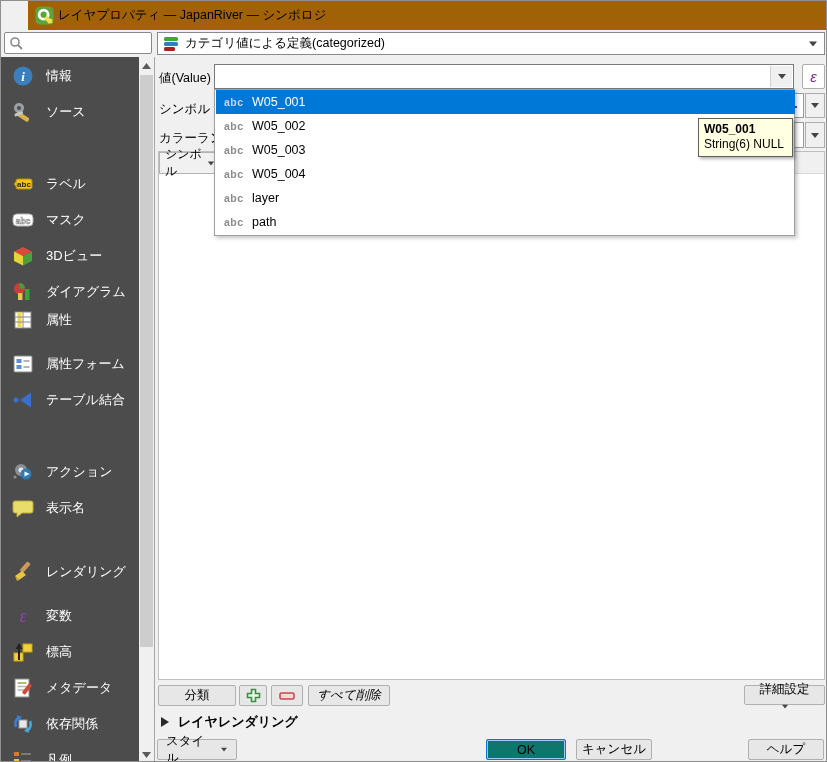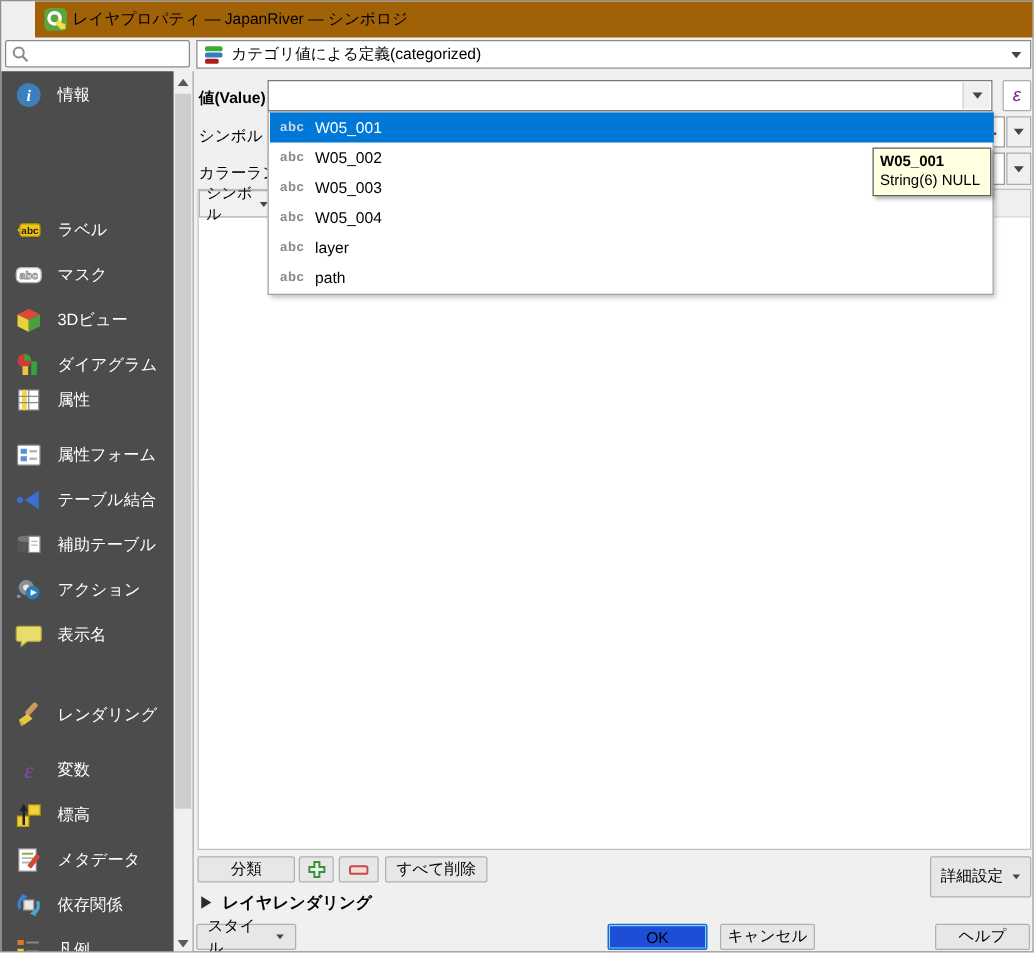--- a/index.html
+++ b/index.html
@@ -37,21 +37,21 @@
   .field{background:#fff;border:1px solid #7a7a7a;position:absolute;}
   .drop-btn{position:absolute;background:#f0f0f0;border:1px solid #adadad;display:flex;align-items:center;justify-content:center;}
   .eps-btn{position:absolute;background:#fff;border:1px solid #adadad;border-radius:2px;display:flex;align-items:center;justify-content:center;color:#7b2f8e;font-size:15px;font-style:italic;}
   .symbol-line{position:absolute;left:6px;right:6px;top:50%;height:2px;background:#8e3a62;}
   
   .cat-table{position:absolute;left:157px;top:150px;width:667px;height:529px;background:#fff;border:1px solid #bfbfbf;}
   .cat-header{position:absolute;left:0;top:0;width:100%;height:22px;background:#f0f0f0;border-bottom:1px solid #d9d9d9;}
   .header-btn{position:absolute;left:0;top:0;width:62px;height:22px;background:#f1f1f1;border:1px solid #b3b3b3;display:flex;align-items:center;justify-content:space-between;padding:0 5px;font-size:12px;}
   
   .btn{position:absolute;background:#e7e7e7;border:1px solid #b0b0b0;border-radius:2px;display:flex;align-items:center;justify-content:center;font-size:12.5px;gap:6px;}
-  .btn.default{border:1px solid #0078d7;box-shadow:inset 0 0 0 1px #9ac9ee;background:#1d4ed8;}
+  .btn.default{border:1px solid #0078d7;box-shadow:inset 0 0 0 1px #9ac9ee;background:#0f766e;}
   
   .dropdown{position:absolute;left:213px;top:88px;width:581px;height:147px;background:#fff;border:1px solid #a0a0a0;z-index:30;box-shadow:2px 2px 4px rgba(0,0,0,.25);}
   .drow{position:absolute;left:1px;width:579px;height:24px;display:flex;align-items:center;}
   .drow .abc{width:28px;text-align:left;padding-left:8px;font-weight:bold;font-size:10.5px;color:#8a8a8a;letter-spacing:.5px;}
   .drow .dtext{font-size:12.5px;padding-left:8px;}
   .drow.selected{background:#0078d7;color:#fff;}
   .drow.selected .abc{color:#c8d6ea;}
   .drow.selected .dtext{color:#fff;}
   
   .tooltip{position:absolute;left:697px;top:117px;width:95px;height:39px;background:#ffffe1;border:1px solid #5f5f5f;z-index:40;box-shadow:2px 2px 3px rgba(0,0,0,.3);padding:3px 5px;font-size:12px;line-height:15px;}
@@ -105,20 +105,31 @@
     <div class="side-item" style="top:1px">
       <span class="sicon">
           <svg width="22" height="22" viewBox="0 0 22 22">
             <circle cx="11" cy="11" r="9.5" fill="#3d7ebd"></circle>
             <text x="11" y="16" font-size="13" font-style="italic" font-weight="bold" fill="#fff" text-anchor="middle" font-family="serif">i</text>
           </svg>
         </span>
       <span class="slabel">情報</span>
     </div>
 
+    <div class="side-item" style="top:37px">
+      <span class="sicon">
+          <svg width="22" height="22" viewBox="0 0 22 22">
+            <circle cx="7" cy="7" r="5" fill="#9aa0a6"></circle>
+            <circle cx="7" cy="7" r="2" fill="#4c4c4c"></circle>
+            <rect x="6" y="10" width="14" height="4.5" rx="1.5" fill="#d8b24a" transform="rotate(33 6 10)"></rect>
+            <rect x="2" y="13" width="9" height="3" rx="1.5" fill="#c0c6cc" transform="rotate(-20 2 13)"></rect>
+          </svg>
+        </span>
+      <span class="slabel">ソース</span>
+    </div>
 
 
     <div class="side-item" style="top:109px">
       <span class="sicon">
           <svg width="22" height="22" viewBox="0 0 22 22">
             <polygon points="2,11 5,7 5,15" fill="#f3c613"></polygon>
             <rect x="4" y="6" width="16" height="10" rx="2" fill="#f3c613" stroke="#b59200" stroke-width="1"></rect>
             <text x="12" y="14" font-size="8" font-weight="bold" fill="#222" text-anchor="middle">abc</text>
           </svg>
         </span>
@@ -187,34 +198,20 @@
     <div class="side-item" style="top:325px">
       <span class="sicon">
           <svg width="22" height="22" viewBox="0 0 22 22">
             <circle cx="4" cy="11" r="2.5" fill="#3b6fcf"></circle>
             <polygon points="8,11 19,3.5 19,18.5" fill="#3b6fcf"></polygon>
           </svg>
         </span>
       <span class="slabel">テーブル結合</span>
     </div>
 
-    <div class="side-item" style="top:361px">
-      <span class="sicon">
-          <svg width="22" height="22" viewBox="0 0 22 22">
-            <ellipse cx="8" cy="6" rx="6" ry="2.5" fill="#555"></ellipse>
-            <rect x="2" y="6" width="12" height="9" fill="#555"></rect>
-            <ellipse cx="8" cy="15" rx="6" ry="2.5" fill="#555"></ellipse>
-            <ellipse cx="8" cy="6" rx="6" ry="2.5" fill="#777"></ellipse>
-            <rect x="11" y="4" width="9" height="13" fill="#fff" stroke="#8a8a8a"></rect>
-            <line x1="13" y1="8" x2="18" y2="8" stroke="#b5b5b5"></line>
-            <line x1="13" y1="11" x2="18" y2="11" stroke="#b5b5b5"></line>
-          </svg>
-        </span>
-      <span class="slabel">補助テーブル</span>
-    </div>
 
     <div class="side-item" style="top:397px">
       <span class="sicon">
           <svg width="22" height="22" viewBox="0 0 22 22">
             <circle cx="9" cy="9" r="6" fill="#8a8f94"></circle>
             <circle cx="9" cy="9" r="2.5" fill="#e8e8e8"></circle>
             <circle cx="14" cy="13" r="5.5" fill="#2e7bb5"></circle>
             <polygon points="12.5,10.5 17.5,13 12.5,15.5" fill="#fff"></polygon>
             <circle cx="3" cy="16" r="1.5" fill="#8a8f94"></circle>
           </svg>
@@ -320,21 +317,21 @@
   </div>
   <div class="panel-divider"></div>
   <div class="splitter-dots">
       <i></i>
       <i></i>
       <i></i>
       <i></i>
       <i></i>
     </div>
 
-  <span class="flabel" style="left:158px;top:69px;font-weight:bold;">値(Value)</span>
+  <span class="flabel" style="left:158px;top:69px;">値(Value)</span>
   <div class="field" style="left:213px;top:63px;width:580px;height:25px;">
     <span style="position:absolute;left:6px;top:5px;"></span>
     <div class="drop-btn" style="right:1px;top:1px;width:22px;height:21px;border:none;border-left:1px solid #d0d0d0;">
         <span class="tri-down"></span>
       </div>
   </div>
   <div class="eps-btn" style="left:801px;top:63px;width:23px;height:25px;">
       <span>ε</span>
     </div>
 
@@ -371,24 +368,24 @@
         </svg>
       </span>
   </div>
   <div class="btn" style="left:270px;top:684px;width:32px;height:21px;">
     <span>
         <svg width="16" height="8" viewBox="0 0 16 8">
           <rect x="1" y="1" width="14" height="6" rx="1.5" fill="#f7d9d9" stroke="#c74a4a" stroke-width="1.6"></rect>
         </svg>
       </span>
   </div>
-  <div class="btn" style="left:307px;top:684px;width:82px;height:21px;">
+  <div class="btn" style="left:307px;top:684px;width:82px;height:21px;font-style:italic;">
       <span>すべて削除</span>
     </div>
-  <div class="btn" style="left:743px;top:684px;width:81px;height:33px;">
+  <div class="btn" style="left:743px;top:684px;width:81px;height:20px;flex-direction:column;">
     <span>詳細設定</span>
     <span class="tri-down" style="transform:scale(.75);"></span>
   </div>
 
   <div class="lr-header">
     <span class="collapse-tri"></span>
     <span>レイヤレンダリング</span>
   </div>
 
   <div class="btn" style="left:156px;top:738px;width:80px;height:21px;justify-content:space-between;padding:0 8px;">

